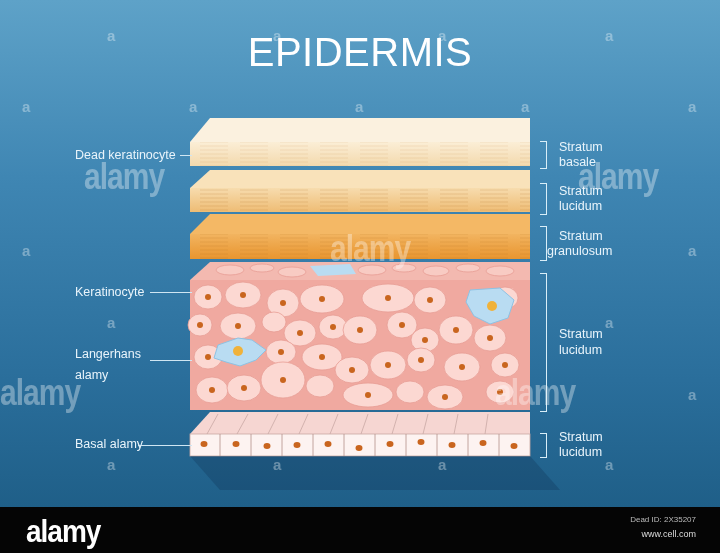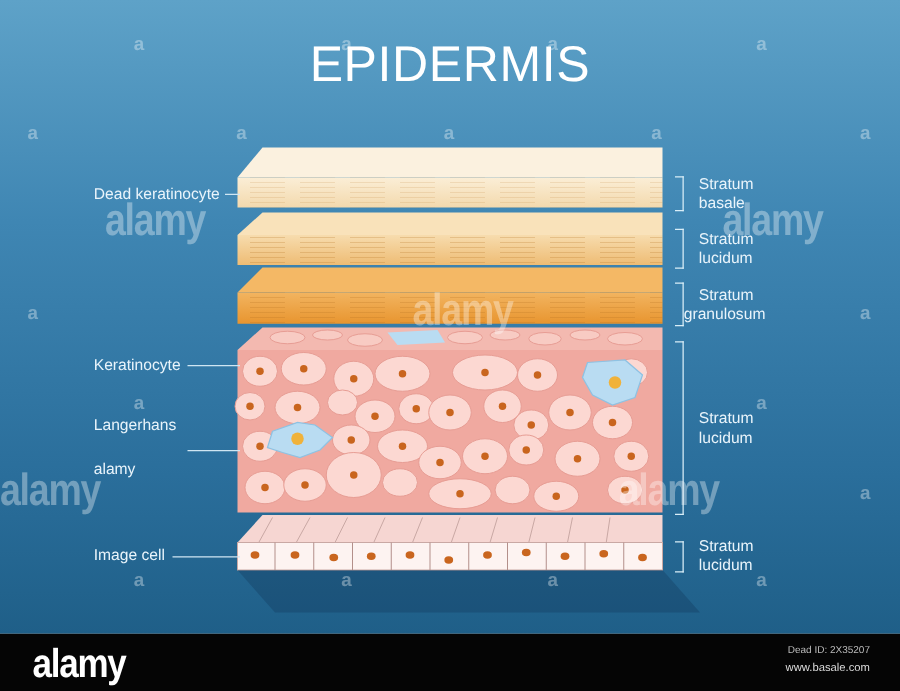--- a/index.html
+++ b/index.html
@@ -186,25 +186,25 @@
 
     <polygon points="190,456 530,456 560,490 220,490" fill="rgba(10,40,70,0.25)"></polygon>
   </svg>
 
   <div class="lbl lbl-l" style="left:75px;top:148px">Dead keratinocyte</div>
   <div class="leader" style="left:180px;top:155px;width:12px"></div>
 
   <div class="lbl lbl-l" style="left:75px;top:285px">Keratinocyte</div>
   <div class="leader" style="left:150px;top:292px;width:42px"></div>
 
-  <div class="lbl lbl-l" style="left:75px;top:333px">Langerhans</div>
+  <div class="lbl lbl-l" style="left:75px;top:347px">Langerhans</div>
   <div class="lbl lbl-l" style="left:75px;top:368px">alamy</div>
   <div class="leader" style="left:150px;top:360px;width:42px"></div>
 
-  <div class="lbl lbl-l" style="left:75px;top:437px">Image cell</div>
+  <div class="lbl lbl-l" style="left:75px;top:437px">Basal alamy</div>
   <div class="leader" style="left:138px;top:445px;width:54px"></div>
 
   <div class="bracket" style="left:540px;top:141px;height:26px"></div>
   <div class="lbl" style="left:559px;top:140px">Stratum</div>
   <div class="lbl" style="left:559px;top:155px">basale</div>
 
   <div class="bracket" style="left:540px;top:183px;height:30px"></div>
   <div class="lbl" style="left:559px;top:184px">Stratum</div>
   <div class="lbl" style="left:559px;top:199px">lucidum</div>
 
@@ -241,14 +241,14 @@
   <div class="wm wm-big" style="left:84px;top:160px">alamy</div>
   <div class="wm wm-big" style="left:578px;top:160px">alamy</div>
   <div class="wm wm-big" style="left:330px;top:232px">alamy</div>
   <div class="wm wm-big" style="left:0px;top:376px">alamy</div>
   <div class="wm wm-big" style="left:495px;top:376px">alamy</div>
 </div>
 
 <div class="footer">
   <div class="logo">alamy</div>
   <div class="imgid">Dead ID: 2X35207</div>
-  <div class="site">www.basale.com</div>
+  <div class="site">www.cell.com</div>
 </div>
 
 </body></html>

